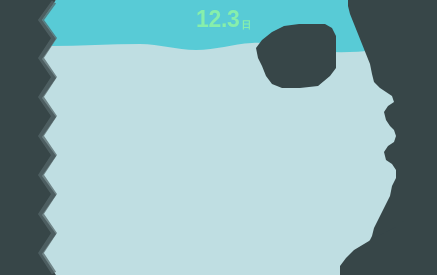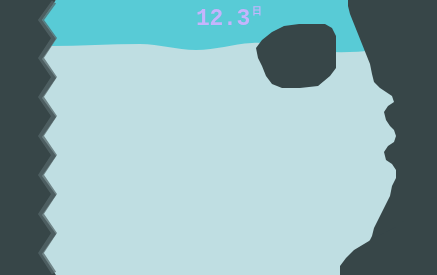--- a/index.html
+++ b/index.html
@@ -37,25 +37,24 @@
     top: 0;
     display: block;
   }
 
   
   .value-readout {
     position: absolute;
     left: 196px;
     top: 8px;
     display: flex;
-    align-items: flex-start;
-    color: #c4b5fd;
+    align-items: flex-end;
+    color: #86efac;
     pointer-events: none;
     white-space: nowrap;
-    font-family: Liberation Mono, monospace;
   }
   .value-number {
     font-size: 23px;
     font-weight: bold;
     line-height: 1;
     letter-spacing: -0.3px;
     text-shadow: 0 0 1px rgba(0,0,0,0.05);
   }
   .value-unit {
     font-size: 10px;

